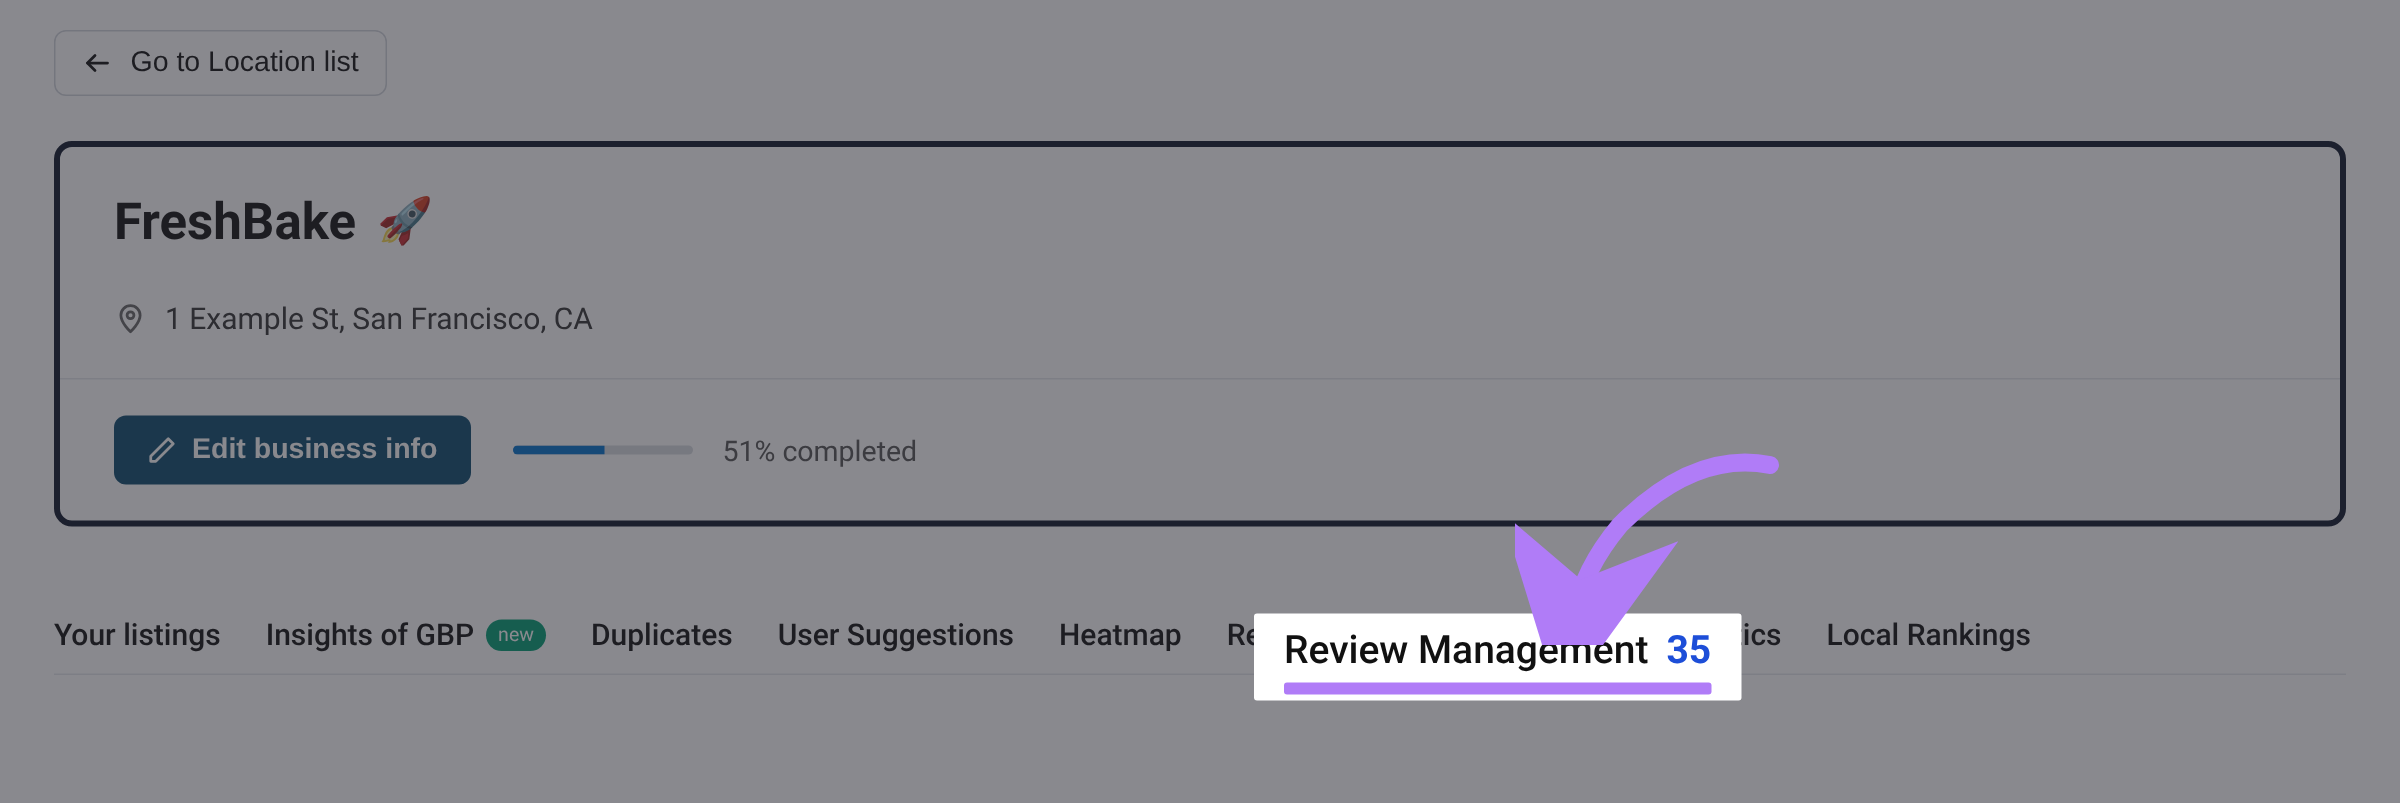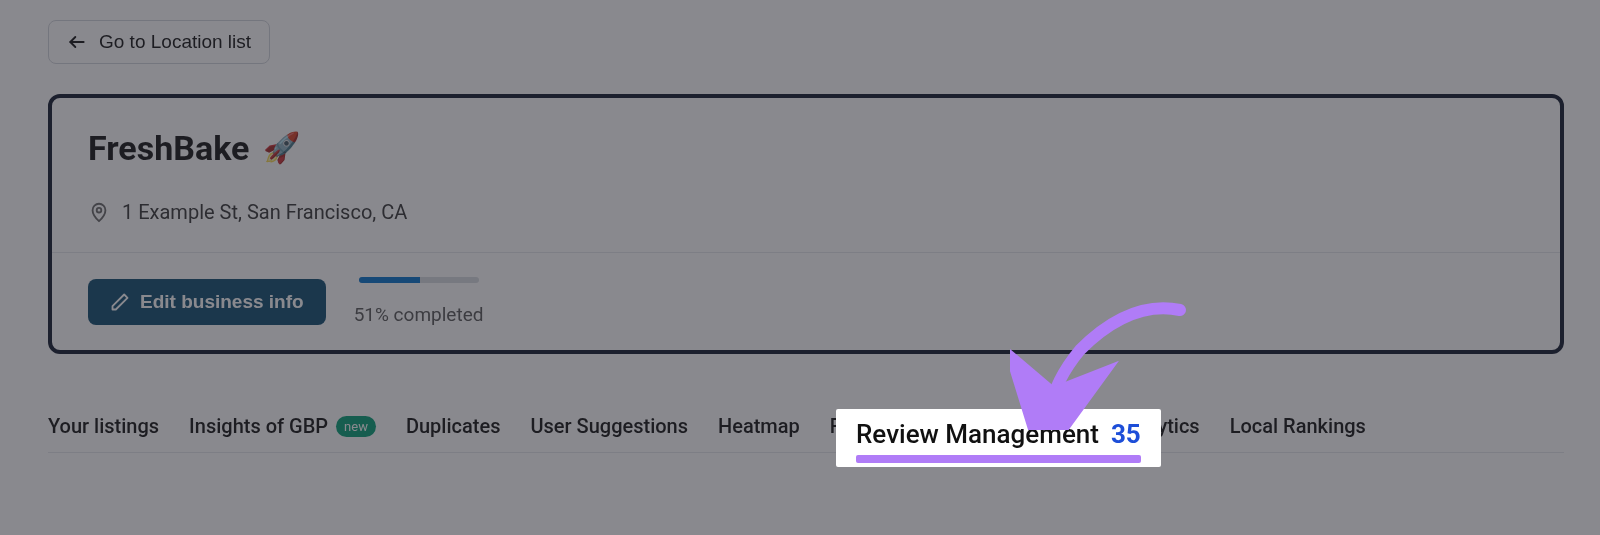--- a/index.html
+++ b/index.html
@@ -17,21 +17,20 @@
   }
   .overlay {
     position: absolute;
     inset: 0;
     background: rgba(40,40,50,0.55);
     z-index: 50;
     pointer-events: none;
   }
   .content {
     padding: 20px 36px 0 36px;
-    margin-left: 12px;
   }
   .back-btn {
     display: inline-flex;
     align-items: center;
     gap: 12px;
     border: 1px solid #d1d5db;
     background: #fff;
     border-radius: 8px;
     padding: 10px 18px;
     font-size: 19px;
@@ -110,21 +109,20 @@
     padding: 12px 22px;
     font-size: 19px;
     font-weight: 600;
     cursor: pointer;
   }
   .edit-btn svg { width: 20px; height: 20px; }
   .progress-wrap {
     display: flex;
     align-items: center;
     gap: 20px;
-    flex-direction: column;
   }
   .progress-track {
     width: 120px;
     height: 6px;
     background: #d8dbe0;
     border-radius: 3px;
     overflow: hidden;
   }
   .progress-fill {
     height: 100%;

